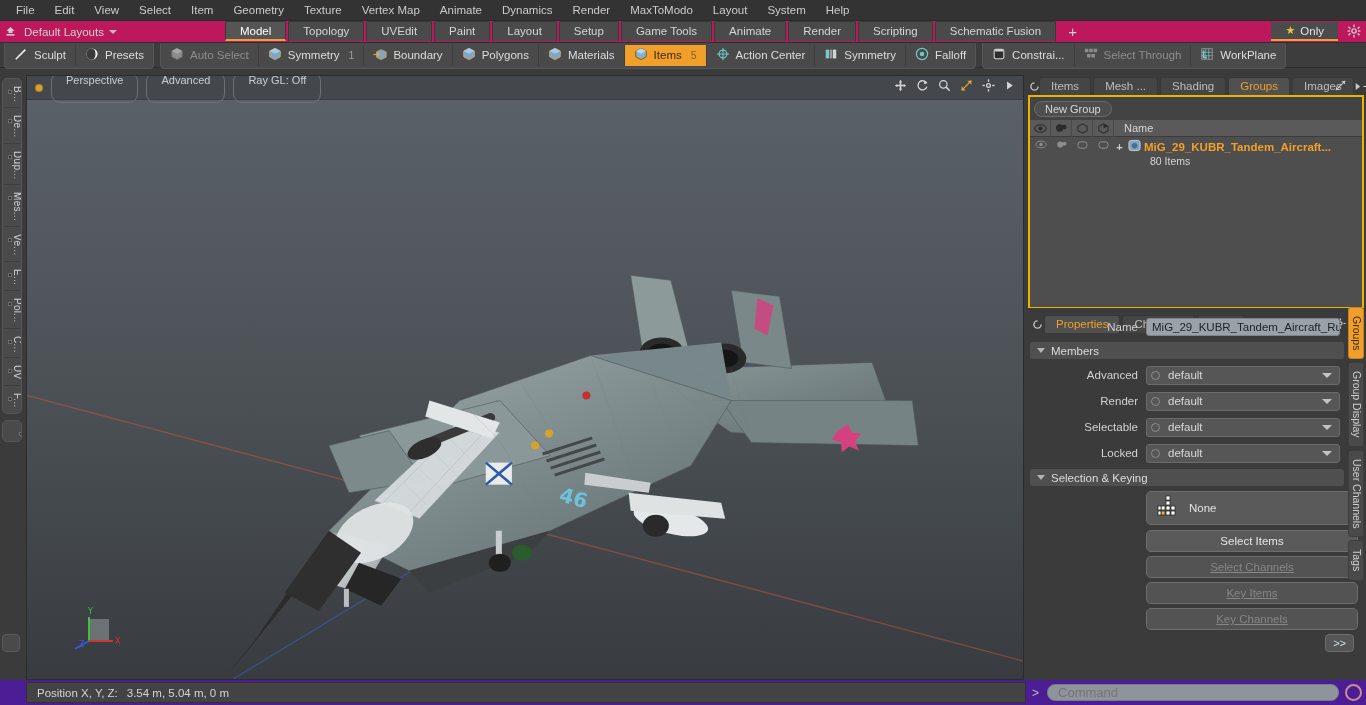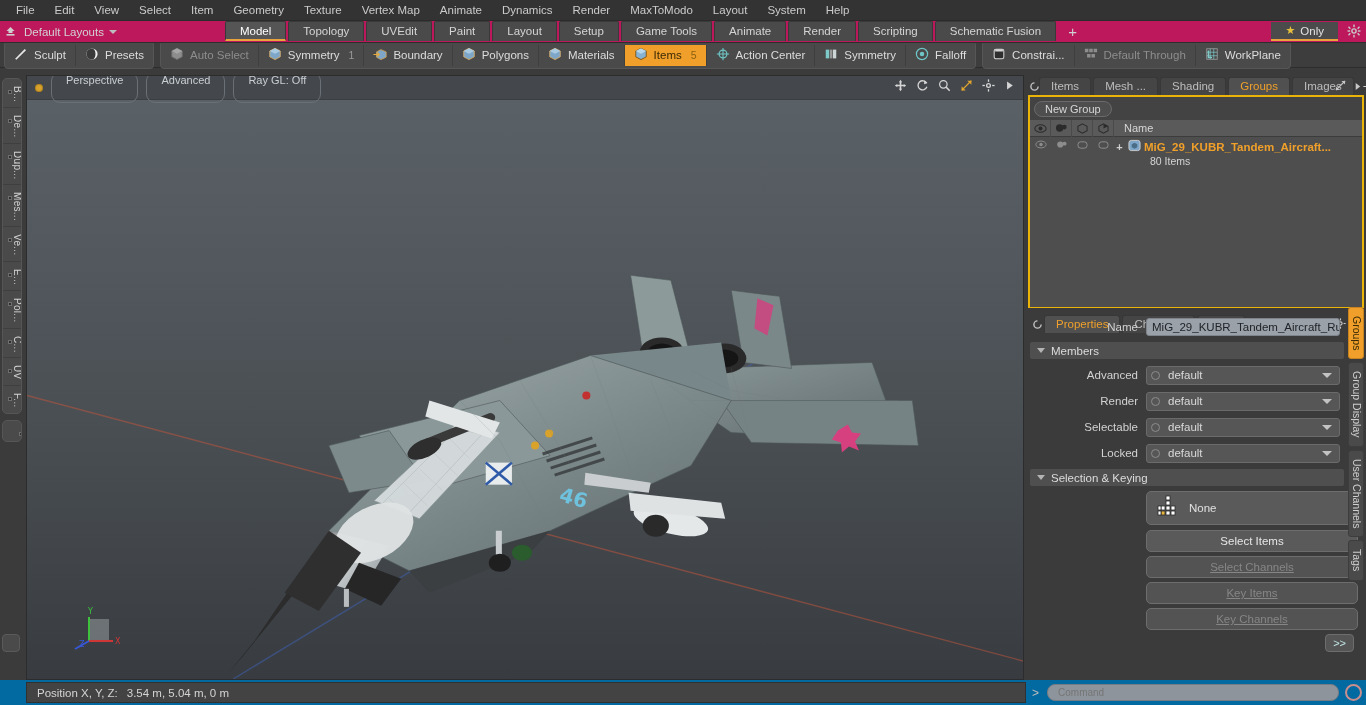--- a/index.html
+++ b/index.html
@@ -196,34 +196,34 @@
   .rrail { position:absolute; right:0; top:232px; width:18px; }
   .rvtab {
     writing-mode: vertical-rl; text-orientation: mixed; width:16px; padding:8px 0;
     font-size:10.5px; color:#cfcfcf; background:#4a4a4a; border:1px solid #3d3d3d;
     border-radius:3px; margin-bottom:3px; text-align:center;
   }
   .rvtab.active { background:#f0a02a; color:#3a2a06; border-color:#c8831f; }
 
   
   .statusbar {
-    position:absolute; left:0; bottom:0; right:0; height:25px; background:#0369a1;
+    position:absolute; left:0; bottom:0; right:0; height:25px; background:#4c1d95;
     display:flex; align-items:center;
   }
   .status-left {
     margin-left: 26px; height:21px; flex:1; background:#434343; border:1px solid #313131;
     display:flex; align-items:center; padding-left:10px; font-size:11.5px; color:#d4d4d4; gap:9px;
   }
   .status-right {
     width:340px; height:21px; display:flex; align-items:center; gap:6px; padding:0 4px;
   }
   .cmd-gt { color:#bfbfbf; font-size:12px; padding:0 2px; }
   .cmd-input {
     flex:1; height:17px; background:#8e949b; border:1px solid #767c83; border-radius:8px;
-    font-size:10px; color:#4a5056; padding:7px 10px; line-height:16px;
+    font-size:13px; color:#4a5056; padding:7px 10px; line-height:16px;
   }
   .cmd-circle { width:17px;height:17px;border-radius:50%;border:2px solid #c98e8e;flex:none; }
 
   .handle-l { position:absolute; left:2px; bottom:28px; width:18px; height:18px;
               border:1px solid #5a5a5a; border-radius:4px; background:#4a4a4a;}
 </style>
 </head>
 <body>
 
 <div id="app">
@@ -388,21 +388,21 @@
         <div class="tbtn dim">
           <span><svg class="icn" viewBox="0 0 16 16">
               <g fill="#8d8d8d">
                 <rect x="1" y="2" width="4" height="4"></rect>
                 <rect x="6" y="2" width="4" height="4"></rect>
                 <rect x="11" y="2" width="4" height="4"></rect>
                 <rect x="3.5" y="8" width="4" height="4"></rect>
                 <rect x="8.5" y="8" width="4" height="4"></rect>
               </g>
             </svg></span>
-          <span>Default Through</span>
+          <span>Select Through</span>
         </div>
         <div class="tbtn">
           <span><svg class="icn" viewBox="0 0 16 16">
               <rect x="2" y="2" width="12" height="12" fill="#4a4a4a" stroke="#9a9a9a"></rect>
               <g stroke="#7fc9c9" stroke-width="0.8">
                 <line x1="2" y1="6" x2="14" y2="6"></line>
                 <line x1="2" y1="10" x2="14" y2="10"></line>
                 <line x1="6" y1="2" x2="6" y2="14"></line>
                 <line x1="10" y1="2" x2="10" y2="14"></line>
               </g>

